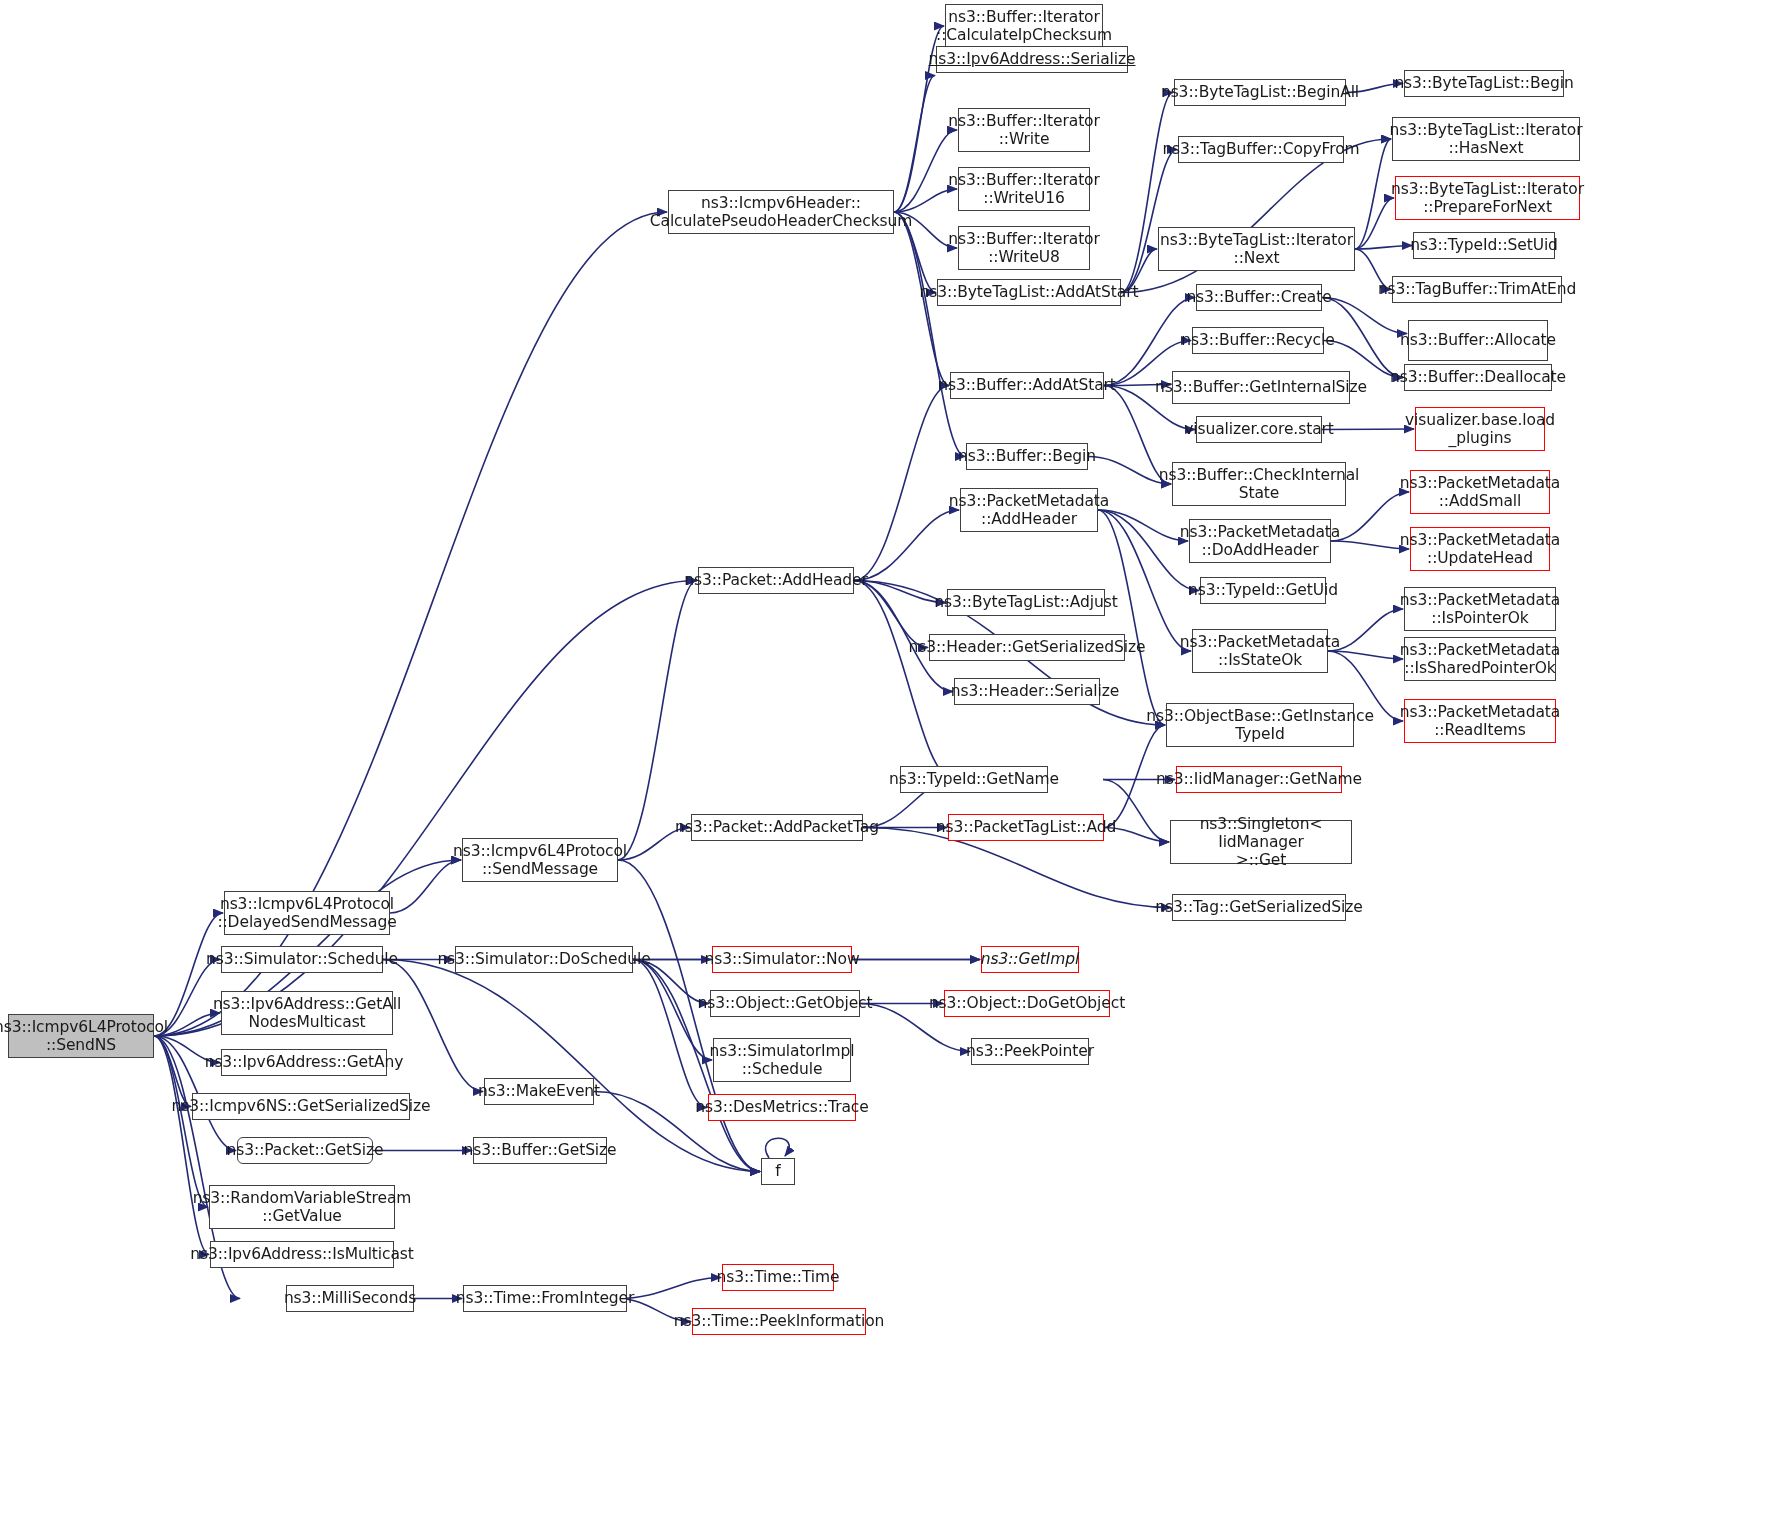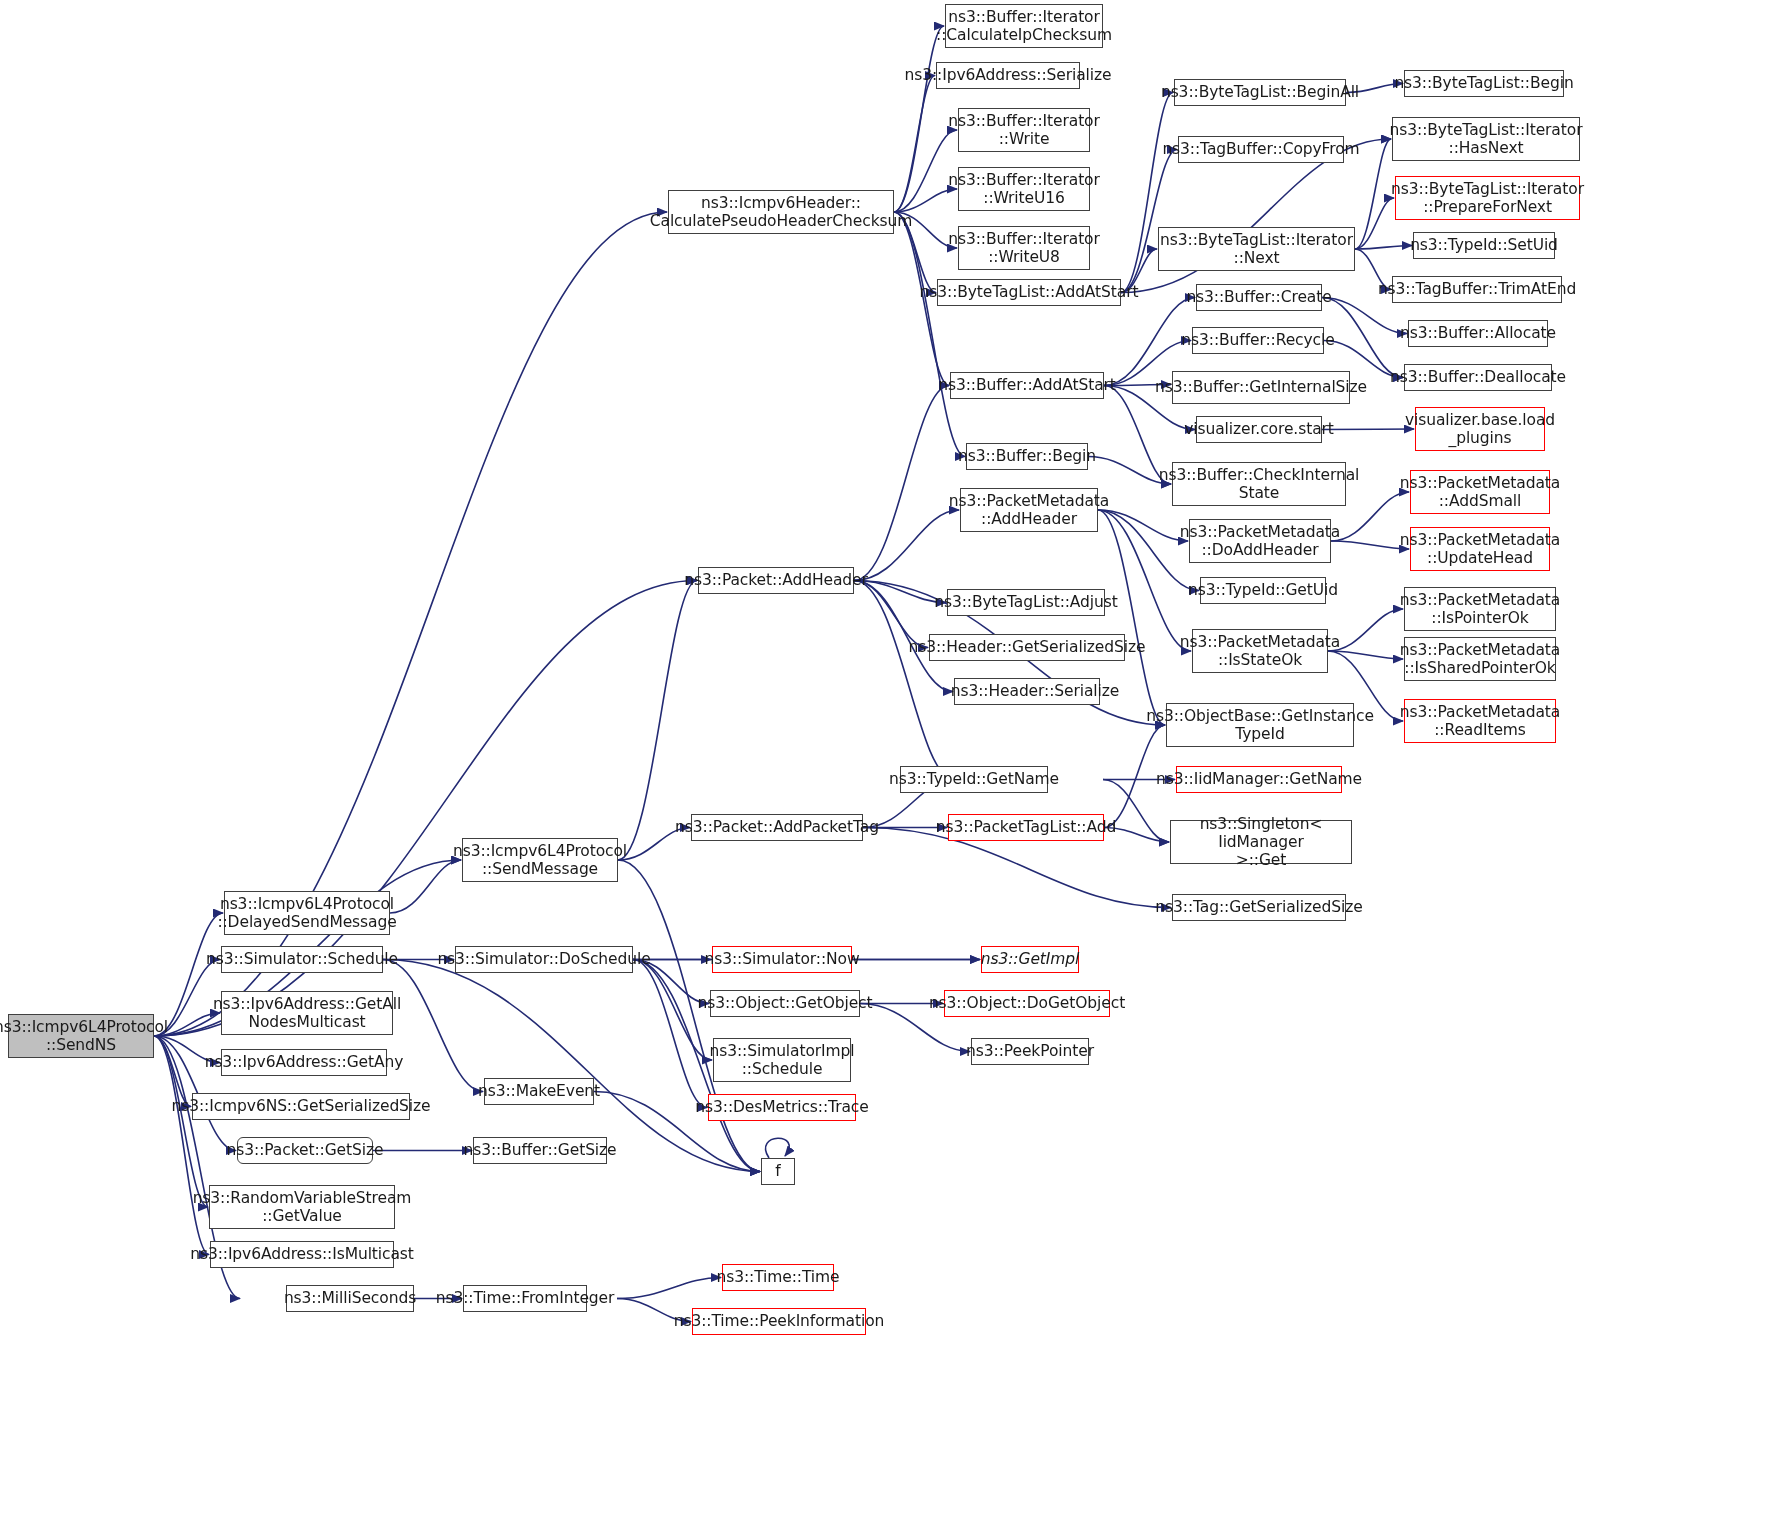--- a/index.html
+++ b/index.html
@@ -145,21 +145,21 @@
         <path d="M617,1298.5 C650.75,1298.5 663.5,1321.5 691,1321.5" marker-end="url(#arrow)"></path>
       </g>
   </svg>
   <div id="node-layer">
       <div class="node current" style="left: 8px; top: 1014px; width: 146px; height: 44px;">ns3::Icmpv6L4Protocol
 ::SendNS</div>
       <div class="node" style="left: 668px; top: 190px; width: 226px; height: 44px;">ns3::Icmpv6Header::
 CalculatePseudoHeaderChecksum</div>
       <div class="node" style="left: 945px; top: 4px; width: 158px; height: 44px;">ns3::Buffer::Iterator
 ::CalculateIpChecksum</div>
-      <div class="node" style="left: 936px; top: 62px; width: 144px; height: 27px;">ns3::Ipv6Address::Serialize</div>
+      <div class="node" style="left: 936px; top: 46px; width: 192px; height: 27px; text-decoration: underline;">ns3::Ipv6Address::Serialize</div>
       <div class="node" style="left: 958px; top: 108px; width: 132px; height: 44px;">ns3::Buffer::Iterator
 ::Write</div>
       <div class="node" style="left: 958px; top: 167px; width: 132px; height: 44px;">ns3::Buffer::Iterator
 ::WriteU16</div>
       <div class="node" style="left: 958px; top: 226px; width: 132px; height: 44px;">ns3::Buffer::Iterator
 ::WriteU8</div>
       <div class="node" style="left: 937px; top: 279px; width: 184px; height: 27px;">ns3::ByteTagList::AddAtStart</div>
       <div class="node" style="left: 1174px; top: 79px; width: 172px; height: 27px;">ns3::ByteTagList::BeginAll</div>
       <div class="node" style="left: 1178px; top: 136px; width: 166px; height: 27px;">ns3::TagBuffer::CopyFrom</div>
       <div class="node" style="left: 1158px; top: 227px; width: 197px; height: 44px;">ns3::ByteTagList::Iterator
@@ -168,21 +168,21 @@
       <div class="node" style="left: 1392px; top: 117px; width: 188px; height: 44px;">ns3::ByteTagList::Iterator
 ::HasNext</div>
       <div class="node red" style="left: 1395px; top: 176px; width: 185px; height: 44px;">ns3::ByteTagList::Iterator
 ::PrepareForNext</div>
       <div class="node" style="left: 1413px; top: 232px; width: 142px; height: 27px;">ns3::TypeId::SetUid</div>
       <div class="node" style="left: 1392px; top: 276px; width: 170px; height: 27px;">ns3::TagBuffer::TrimAtEnd</div>
       <div class="node" style="left: 1196px; top: 284px; width: 126px; height: 27px;">ns3::Buffer::Create</div>
       <div class="node" style="left: 1192px; top: 327px; width: 132px; height: 27px;">ns3::Buffer::Recycle</div>
       <div class="node" style="left: 950px; top: 372px; width: 154px; height: 27px;">ns3::Buffer::AddAtStart</div>
       <div class="node" style="left: 1172px; top: 371px; width: 178px; height: 33px;">ns3::Buffer::GetInternalSize</div>
-      <div class="node" style="left: 1408px; top: 320px; width: 140px; height: 27px;">ns3::Buffer::Allocate</div>
+      <div class="node" style="left: 1408px; top: 320px; width: 140px; height: 41px;">ns3::Buffer::Allocate</div>
       <div class="node" style="left: 1404px; top: 364px; width: 148px; height: 27px;">ns3::Buffer::Deallocate</div>
       <div class="node" style="left: 1196px; top: 416px; width: 126px; height: 27px;">visualizer.core.start</div>
       <div class="node red" style="left: 1415px; top: 407px; width: 130px; height: 44px;">visualizer.base.load
 _plugins</div>
       <div class="node" style="left: 966px; top: 443px; width: 122px; height: 27px;">ns3::Buffer::Begin</div>
       <div class="node" style="left: 1172px; top: 462px; width: 174px; height: 44px;">ns3::Buffer::CheckInternal
 State</div>
       <div class="node red" style="left: 1410px; top: 470px; width: 140px; height: 44px;">ns3::PacketMetadata
 ::AddSmall</div>
       <div class="node" style="left: 960px; top: 488px; width: 138px; height: 44px;">ns3::PacketMetadata
@@ -232,17 +232,17 @@
       <div class="node" style="left: 192px; top: 1093px; width: 218px; height: 27px;">ns3::Icmpv6NS::GetSerializedSize</div>
       <div class="node" style="left: 484px; top: 1078px; width: 110px; height: 27px;">ns3::MakeEvent</div>
       <div class="node red" style="left: 708px; top: 1094px; width: 148px; height: 27px;">ns3::DesMetrics::Trace</div>
       <div class="node" style="left: 237px; top: 1137px; width: 136px; height: 27px; border-radius: 6px;">ns3::Packet::GetSize</div>
       <div class="node" style="left: 473px; top: 1137px; width: 134px; height: 27px;">ns3::Buffer::GetSize</div>
       <div class="node" style="left: 761px; top: 1158px; width: 34px; height: 27px;">f</div>
       <div class="node" style="left: 209px; top: 1185px; width: 186px; height: 44px;">ns3::RandomVariableStream
 ::GetValue</div>
       <div class="node" style="left: 210px; top: 1241px; width: 184px; height: 27px;">ns3::Ipv6Address::IsMulticast</div>
       <div class="node" style="left: 241px; top: 1285px; width: 128px; height: 27px; margin-left: 45px;">ns3::MilliSeconds</div>
-      <div class="node" style="left: 463px; top: 1285px; width: 124px; height: 27px;">ns3::Time::FromInteger</div>
+      <div class="node" style="left: 463px; top: 1285px; width: 164px; height: 27px;">ns3::Time::FromInteger</div>
       <div class="node red" style="left: 722px; top: 1264px; width: 112px; height: 27px;">ns3::Time::Time</div>
       <div class="node red" style="left: 692px; top: 1308px; width: 174px; height: 27px;">ns3::Time::PeekInformation</div>
     </div>
 </div>
 
 </body></html>

